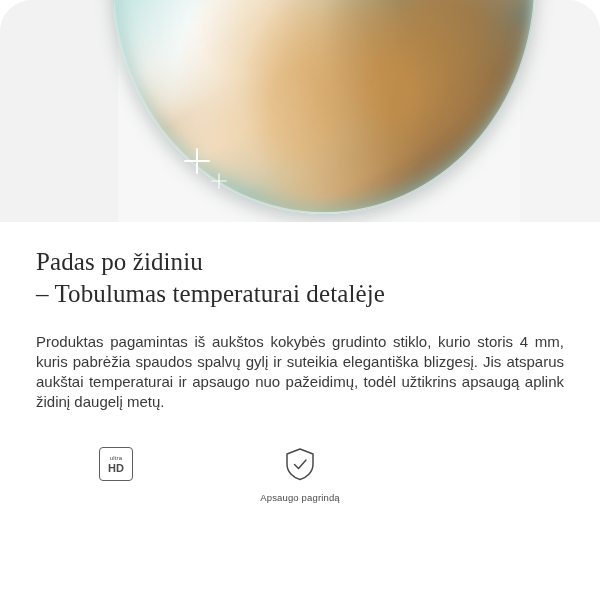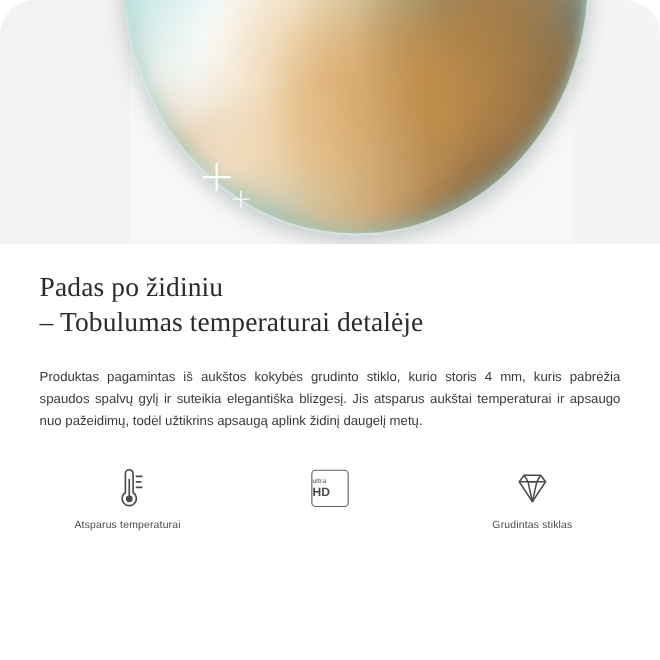--- a/index.html
+++ b/index.html
@@ -117,21 +117,21 @@
     font-family: "Liberation Serif", serif;
     font-size: 25px;
     line-height: 32px;
     font-weight: 400;
     color: #2b2b2b;
     letter-spacing: 0.1px;
   }
   .headline .line2 { display: block; }
   .body-copy {
     margin: 22px 0 0 0;
-    font-size: 12px;
+    font-size: 15px;
     line-height: 20px;
     color: #3a3a3a;
     max-width: 534px;
     text-align: justify;
     text-justify: inter-word;
   }
 
   
   .features {
     margin-top: 30px;
@@ -159,21 +159,21 @@
     color: #4a4a4a;
     text-align: center;
     letter-spacing: 0.15px;
   }
   .hd-badge {
     width: 32px; height: 32px;
     border: 1.6px solid #5d5d5d;
     border-radius: 4px;
     display: flex;
     flex-direction: column;
-    align-items: flex-start;
+    align-items: center;
     justify-content: center;
     color: #4a4a4a;
   }
   .hd-badge .t1 { font-size: 6px; line-height: 7px; letter-spacing: 0.2px; }
   .hd-badge .t2 { font-size: 11px; line-height: 12px; font-weight: bold; }
 </style>
 </head>
 <body>
 
 <div class="page">
@@ -192,53 +192,37 @@
   <div class="content">
     <h1 class="headline">
       <span>Padas po židiniu</span>
       <span class="line2">– Tobulumas temperaturai detalėje</span>
     </h1>
     <p class="body-copy">Produktas pagamintas iš aukštos kokybės grudinto stiklo, kurio storis 4 mm, kuris pabrėžia spaudos spalvų gylį ir suteikia elegantiška blizgesį. Jis atsparus aukštai temperaturai ir apsaugo nuo pažeidimų, todėl užtikrins apsaugą aplink židinį daugelį metų.</p>
   </div>
 
   <div class="features">
 
-    <div class="feature">
-      <div class="feature-icon">
-        <svg width="38" height="40" viewBox="0 0 38 40" fill="none" stroke="#4a4a4a" stroke-width="1.5" stroke-linecap="round">
-          <path d="M17 6.5a3.5 3.5 0 0 1 7 0v17.2a6.5 6.5 0 1 1-7 0V6.5z"></path>
-          <circle cx="20.5" cy="29.5" r="3.1" fill="#4a4a4a" stroke="none"></circle>
-          <line x1="20.5" y1="12" x2="20.5" y2="27"></line>
-          <line x1="27" y1="9" x2="32" y2="9"></line>
-          <line x1="27" y1="14" x2="31" y2="14"></line>
-          <line x1="27" y1="19" x2="32" y2="19"></line>
-        </svg>
-      </div>
-      <div class="feature-label">Atsparus temperaturai</div>
-    </div>
 
     <div class="feature">
       <div class="feature-icon">
         <div class="hd-badge">
           <span class="t1">ultra</span>
           <span class="t2">HD</span>
         </div>
       </div>
     </div>
 
-
     <div class="feature">
       <div class="feature-icon">
-        <svg width="40" height="36" viewBox="0 0 40 36" fill="none" stroke="#4a4a4a" stroke-width="1.4" stroke-linejoin="round">
-          <path d="M8 12 L12.5 6 h15 L32 12 L20 30 L8 12z"></path>
-          <path d="M8 12 h24"></path>
-          <path d="M12.5 6 L16 12 L20 30"></path>
-          <path d="M27.5 6 L24 12 L20 30"></path>
-          <path d="M16 12 h8"></path>
+        <svg width="38" height="40" viewBox="0 0 38 40" fill="none" stroke="#4a4a4a" stroke-width="1.5" stroke-linecap="round" stroke-linejoin="round">
+          <path d="M19 5 L32 10 v10c0 8-6 13.5-13 15.5C12 33.5 6 28 6 20V10L19 5z"></path>
+          <path d="M13.5 20.5 l4 4 7.5-8.5"></path>
         </svg>
       </div>
-      <div class="feature-label">Grudintas stiklas</div>
+      <div class="feature-label">Apsaugo pagrindą</div>
     </div>
+
 
 
 
   </div>
 </div>
 
 </body></html>

